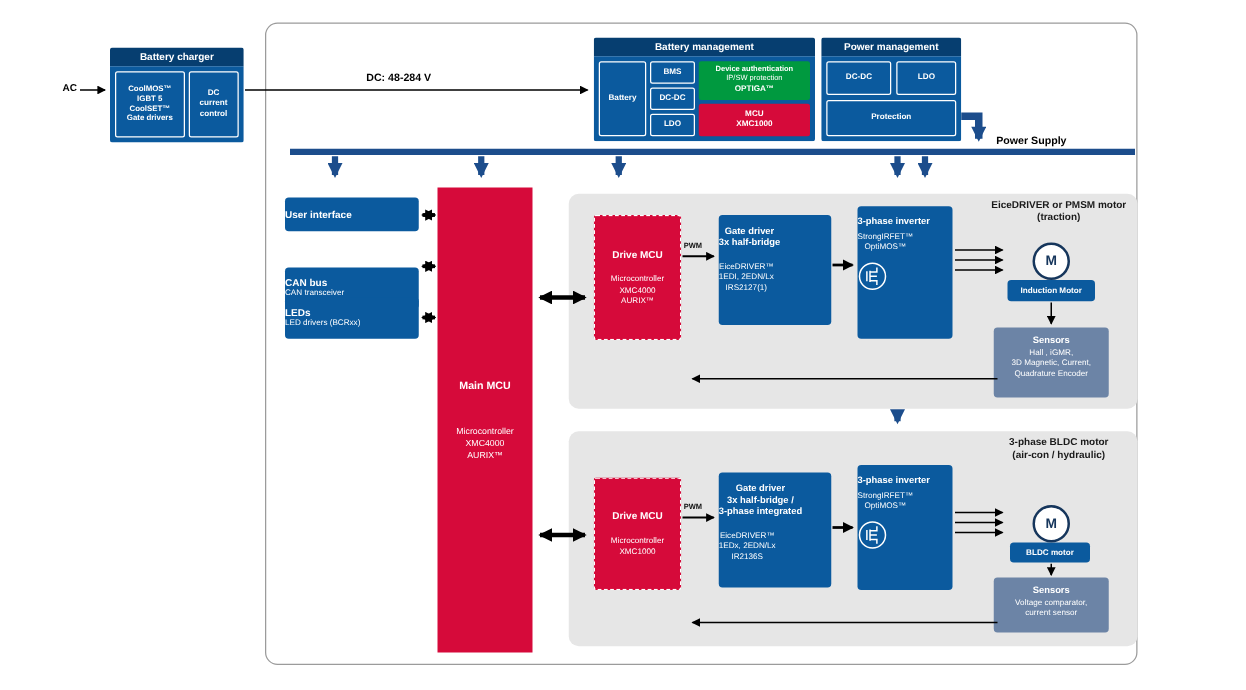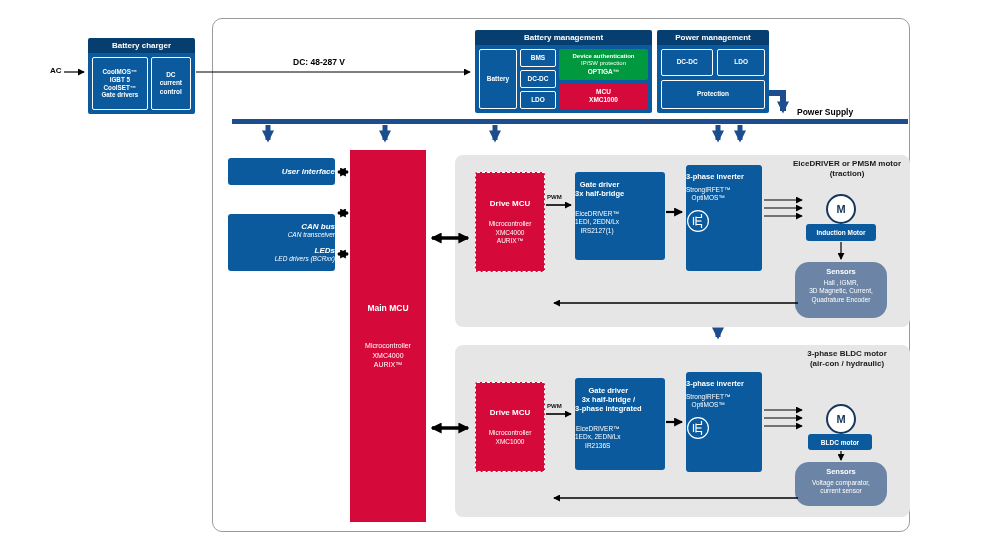--- a/index.html
+++ b/index.html
@@ -32,28 +32,28 @@
   .gate-driver, .inverter { display: flex; flex-direction: column; align-items: flex-start; padding-top: 8px; }
   .gate-driver .b-sub { margin-top: 12px; }
   .inverter { padding-top: 7px; }
   .inverter .b-sub { margin-top: 5px; }
   .inverter .mosfet { margin-top: 6px; }
 
   .main-mcu { background: var(--red, #d60a3a); color: #fff; display: flex; flex-direction: column; align-items: center; justify-content: center; gap: 28px; text-align: center; }
   .main-mcu .b-title { font-size: 8.5px; }
   .main-mcu .b-sub { font-size: 7px; }
 
-  .periph { display: flex; flex-direction: column; align-items: flex-end; justify-content: center; line-height: 1.2; font-style: italic; }
+  .periph { display: flex; flex-direction: column; align-items: flex-start; justify-content: center; line-height: 1.2; }
   .periph .t { font-weight: bold; font-size: 8px; }
   .periph .s { font-size: 6.5px; }
 
   .motor-circle { width: 30px; height: 30px; border-radius: 50%; background: #fff; border: 2px solid #16365c; display: flex; align-items: center; justify-content: center; font-weight: bold; font-size: 11px; color: #16365c; z-index: 3; }
   .motor-label { display: flex; align-items: center; justify-content: center; font-size: 6.5px; font-weight: bold; z-index: 2; }
 
-  .sensors { background: var(--sensors-blue, #6c84a6); color: #fff; text-align: center; border-radius: 14px; padding-top: 5px; }
+  .sensors { background: var(--sensors-blue, #6c84a6); color: #fff; text-align: center; border-radius: 3px; padding-top: 5px; }
   .sensors .b-sub { margin-top: 3px; }
 
   .pwm { font-size: 6px; font-weight: bold; color: #111; }
 
   svg.overlay { position: absolute; left: 0; top: 0; z-index: 4; pointer-events: none; }
 </style>
 </head>
 <body>
 
 <div id="canvas">
@@ -68,21 +68,21 @@
       <div class="wbox pre" style="flex:1.4; font-size:6.3px;">CoolMOS™
 IGBT 5
 CoolSET™
 Gate drivers</div>
       <div class="wbox pre" style="flex:1;">DC
 current
 control</div>
     </div>
   </div>
 
-  <div class="abs label-dark" style="left:293px; top:57px;">DC: 48-287 V</div>
+  <div class="abs label-dark" style="left:293px; top:57px;">DC: 48-284 V</div>
 
   <div class="abs hdrbox" style="left:657px; top:30px; width:112px; height:83px;">
     <div class="hdr">Power management</div>
     <div class="body-blue" style="flex-direction:column; gap:4px;">
       <div style="display:flex; gap:4px; flex:1;">
         <div class="wbox" style="flex:1.1;">DC-DC</div>
         <div class="wbox" style="flex:1;">LDO</div>
       </div>
       <div class="wbox" style="flex:1;">Protection</div>
     </div>

